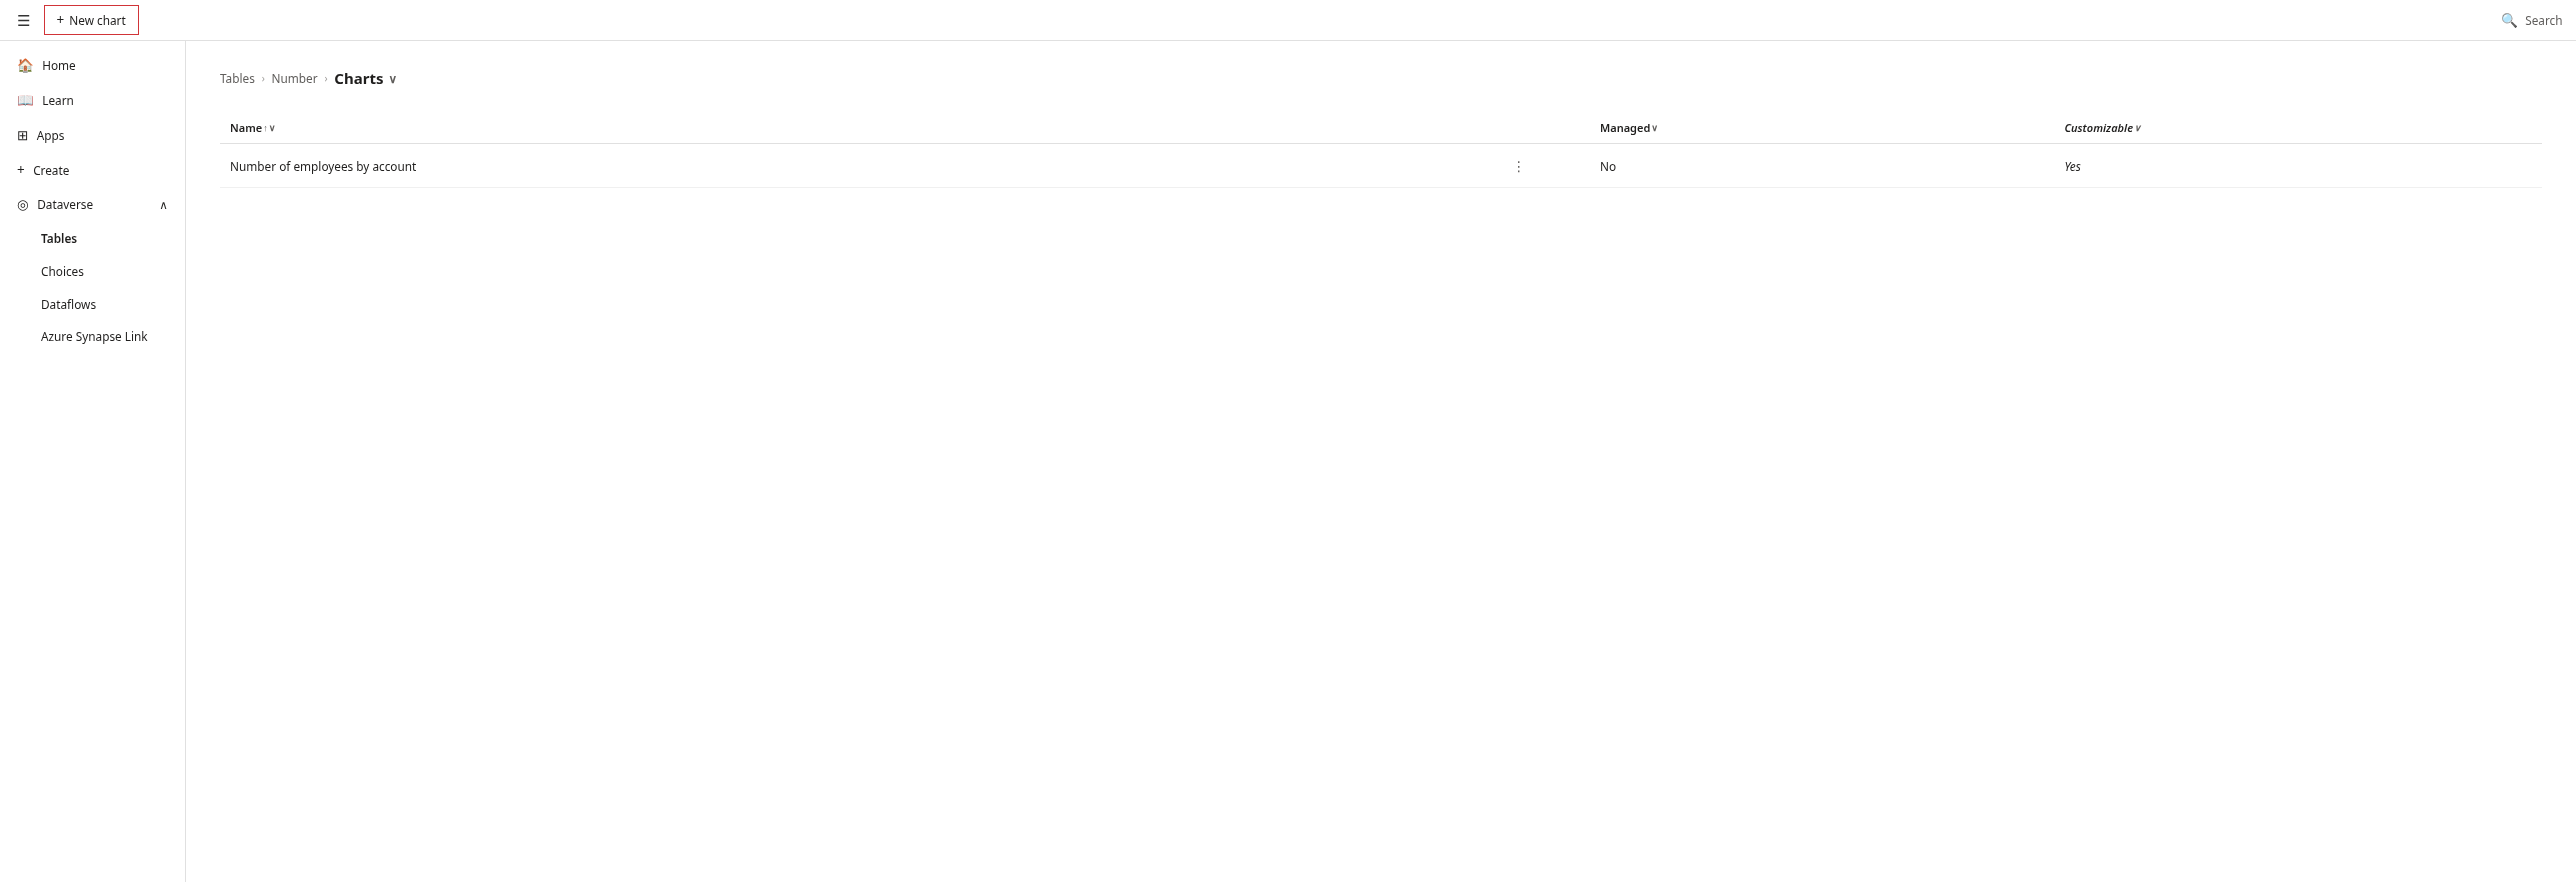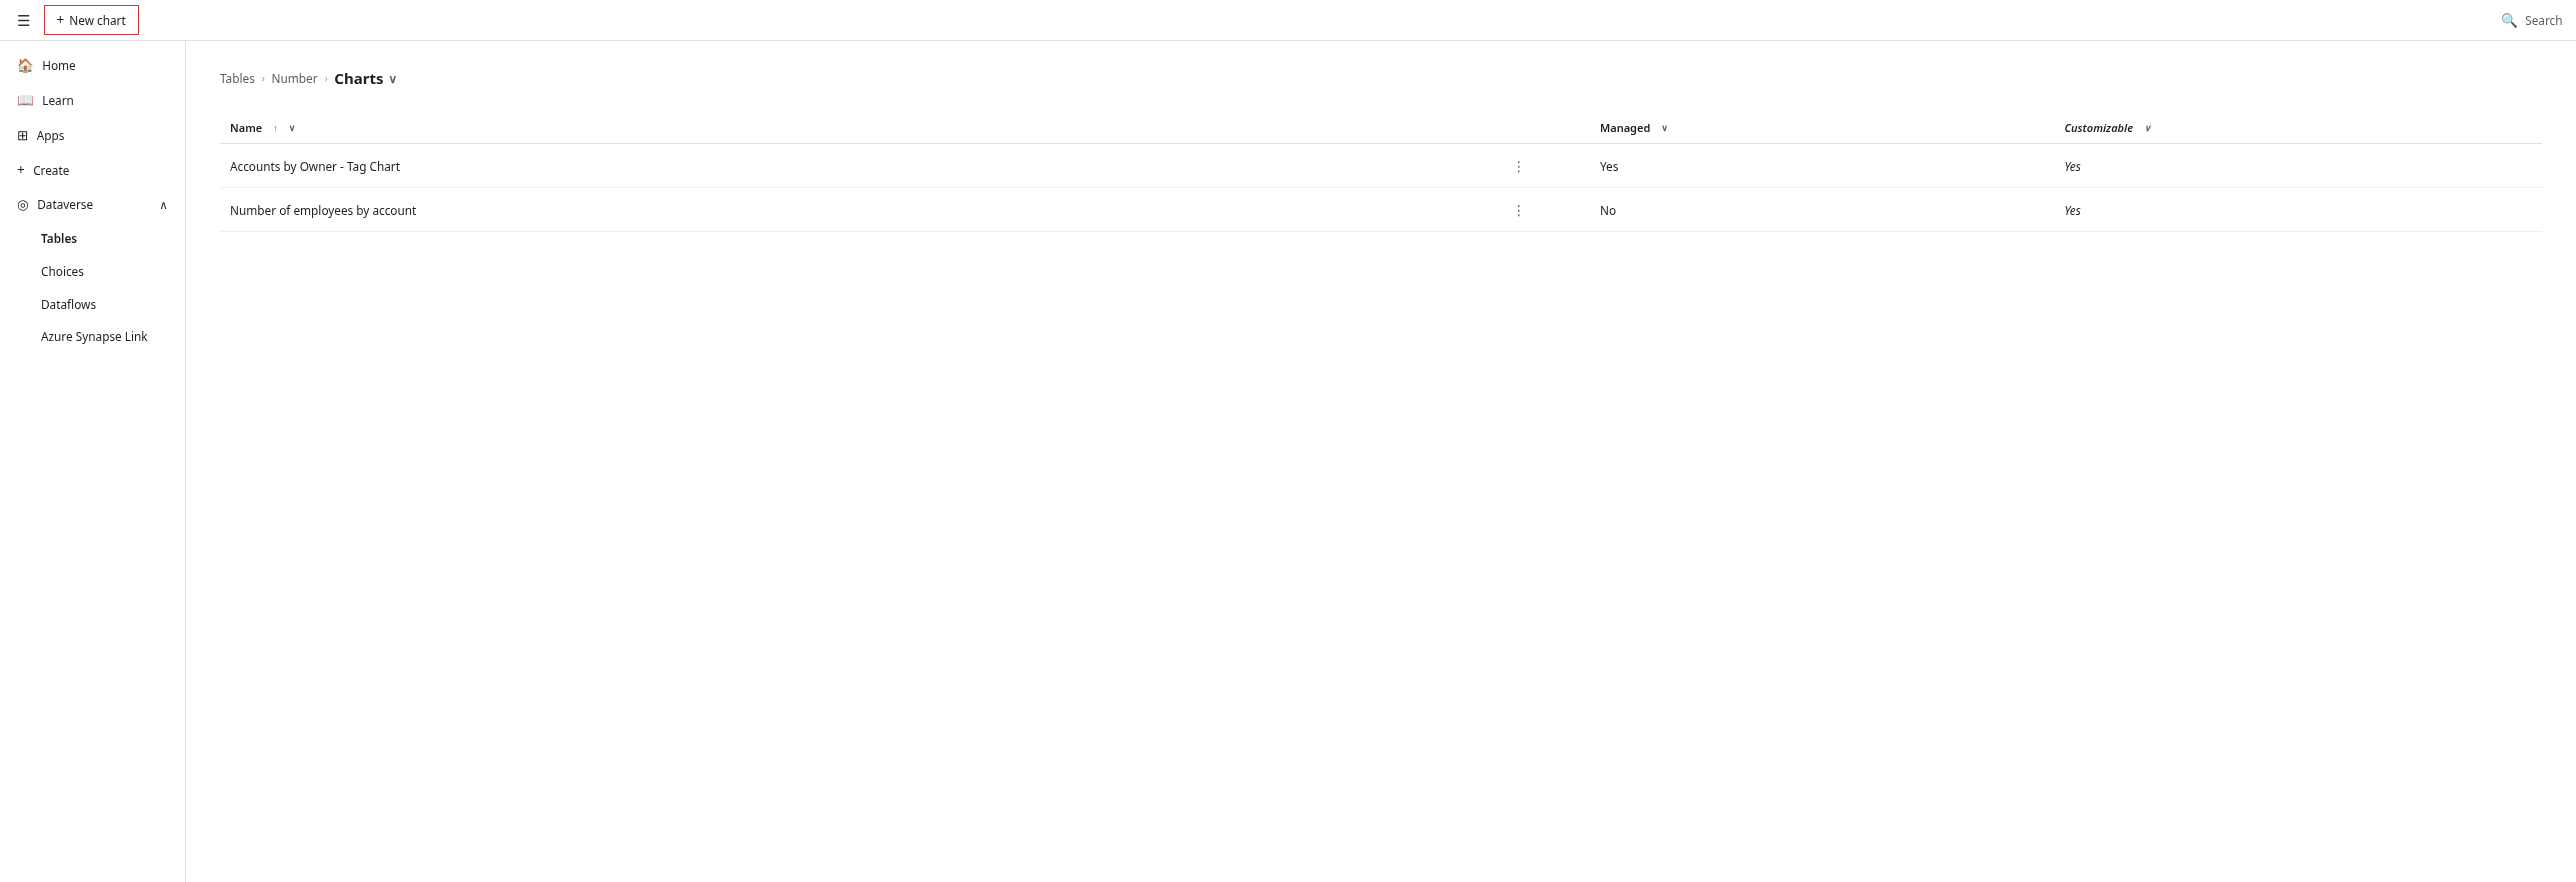--- a/index.html
+++ b/index.html
@@ -156,21 +156,21 @@
       text-align: left;
       padding: 8.4px 10px;
       font-size: 11px;
       font-weight: 600;
       color: #201f1e;
       white-space: nowrap;
     }
     .th-inner {
       display: flex;
       align-items: center;
-      gap: 11px;
+      gap: 1px;
     }
     .sort-icon { font-size: 9.3px; color: #605e5c; }
     .data-table td {
       padding: 11.8px 10px;
       font-size: 11.8px;
       color: #201f1e;
       border-bottom: 0.8px solid #f0f0f0;
     }
     .more-btn {
       background: none;
@@ -282,28 +282,20 @@
           <th class="col-customizable">
             <div class="th-inner">
               <span>Customizable</span>
               <span class="sort-icon">∨</span>
             </div>
           </th>
         </tr>
       </thead>
       <tbody id="table-body">
           <tr>
-      <td class="col-name">Accounts by Owner - Tag Chart</td>
-      <td class="col-actions">
-        <button class="more-btn">⋮</button>
-      </td>
-      <td class="col-managed">Yes</td>
-      <td class="col-customizable">Yes</td>
-    </tr>
-          <tr>
       <td class="col-name">Number of employees by account</td>
       <td class="col-actions">
         <button class="more-btn">⋮</button>
       </td>
       <td class="col-managed">No</td>
       <td class="col-customizable">Yes</td>
     </tr>
         </tbody>
     </table>
 

